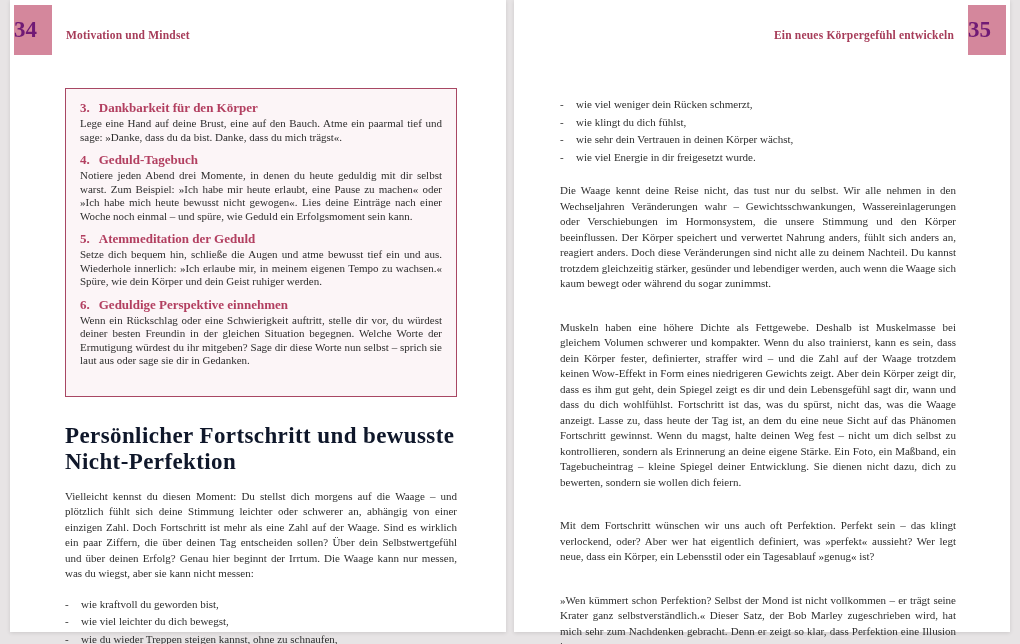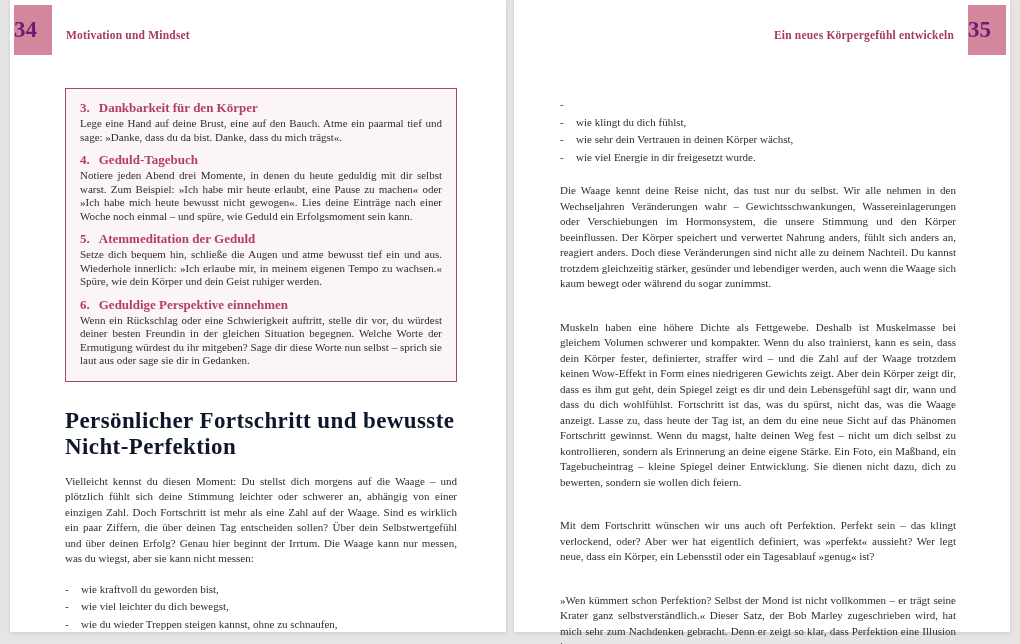--- a/index.html
+++ b/index.html
@@ -42,21 +42,21 @@
   }
   .page-left  .page-content { top:88px; left:55px; width:392px; }
   .page-right .page-content { top:96px; left:46px;  width:396px; }
 
   .tip-box {
     border:1.5px solid #a84763;
     background:#fcf5f7;
     padding:11px 14px 12px 14px;
   }
   .tip-item { margin-bottom:8px; }
-  .tip-item:last-child { margin-bottom:1px; }
+  .tip-item:last-child { margin-bottom:16px; }
   .tip-title {
     font-family:"Liberation Serif", serif;
     font-weight:bold; font-size:13px; line-height:15px;
     color:#b23f60; margin-bottom:2px;
   }
   .tip-num { display:inline-block; margin-right:9px; }
   .tip-body {
     font-size:11px; line-height:13.5px;
     text-align:justify; hyphens:auto; color:#2e2e2e;
   }
@@ -152,20 +152,21 @@
     <div class="page-tab tab-right">
       <span>35</span>
     </div>
     <div class="running-head running-head-right">Ein neues Körpergefühl entwickeln</div>
 
     <div class="page-content">
 
       <ul class="dash-list">
         <li>
             <span class="dash">-</span>
+            <span>wie viel weniger dein Rücken schmerzt,</span>
           </li>
         <li>
             <span class="dash">-</span>
             <span>wie klingt du dich fühlst,</span>
           </li>
         <li>
             <span class="dash">-</span>
             <span>wie sehr dein Vertrauen in deinen Körper wächst,</span>
           </li>
         <li>

